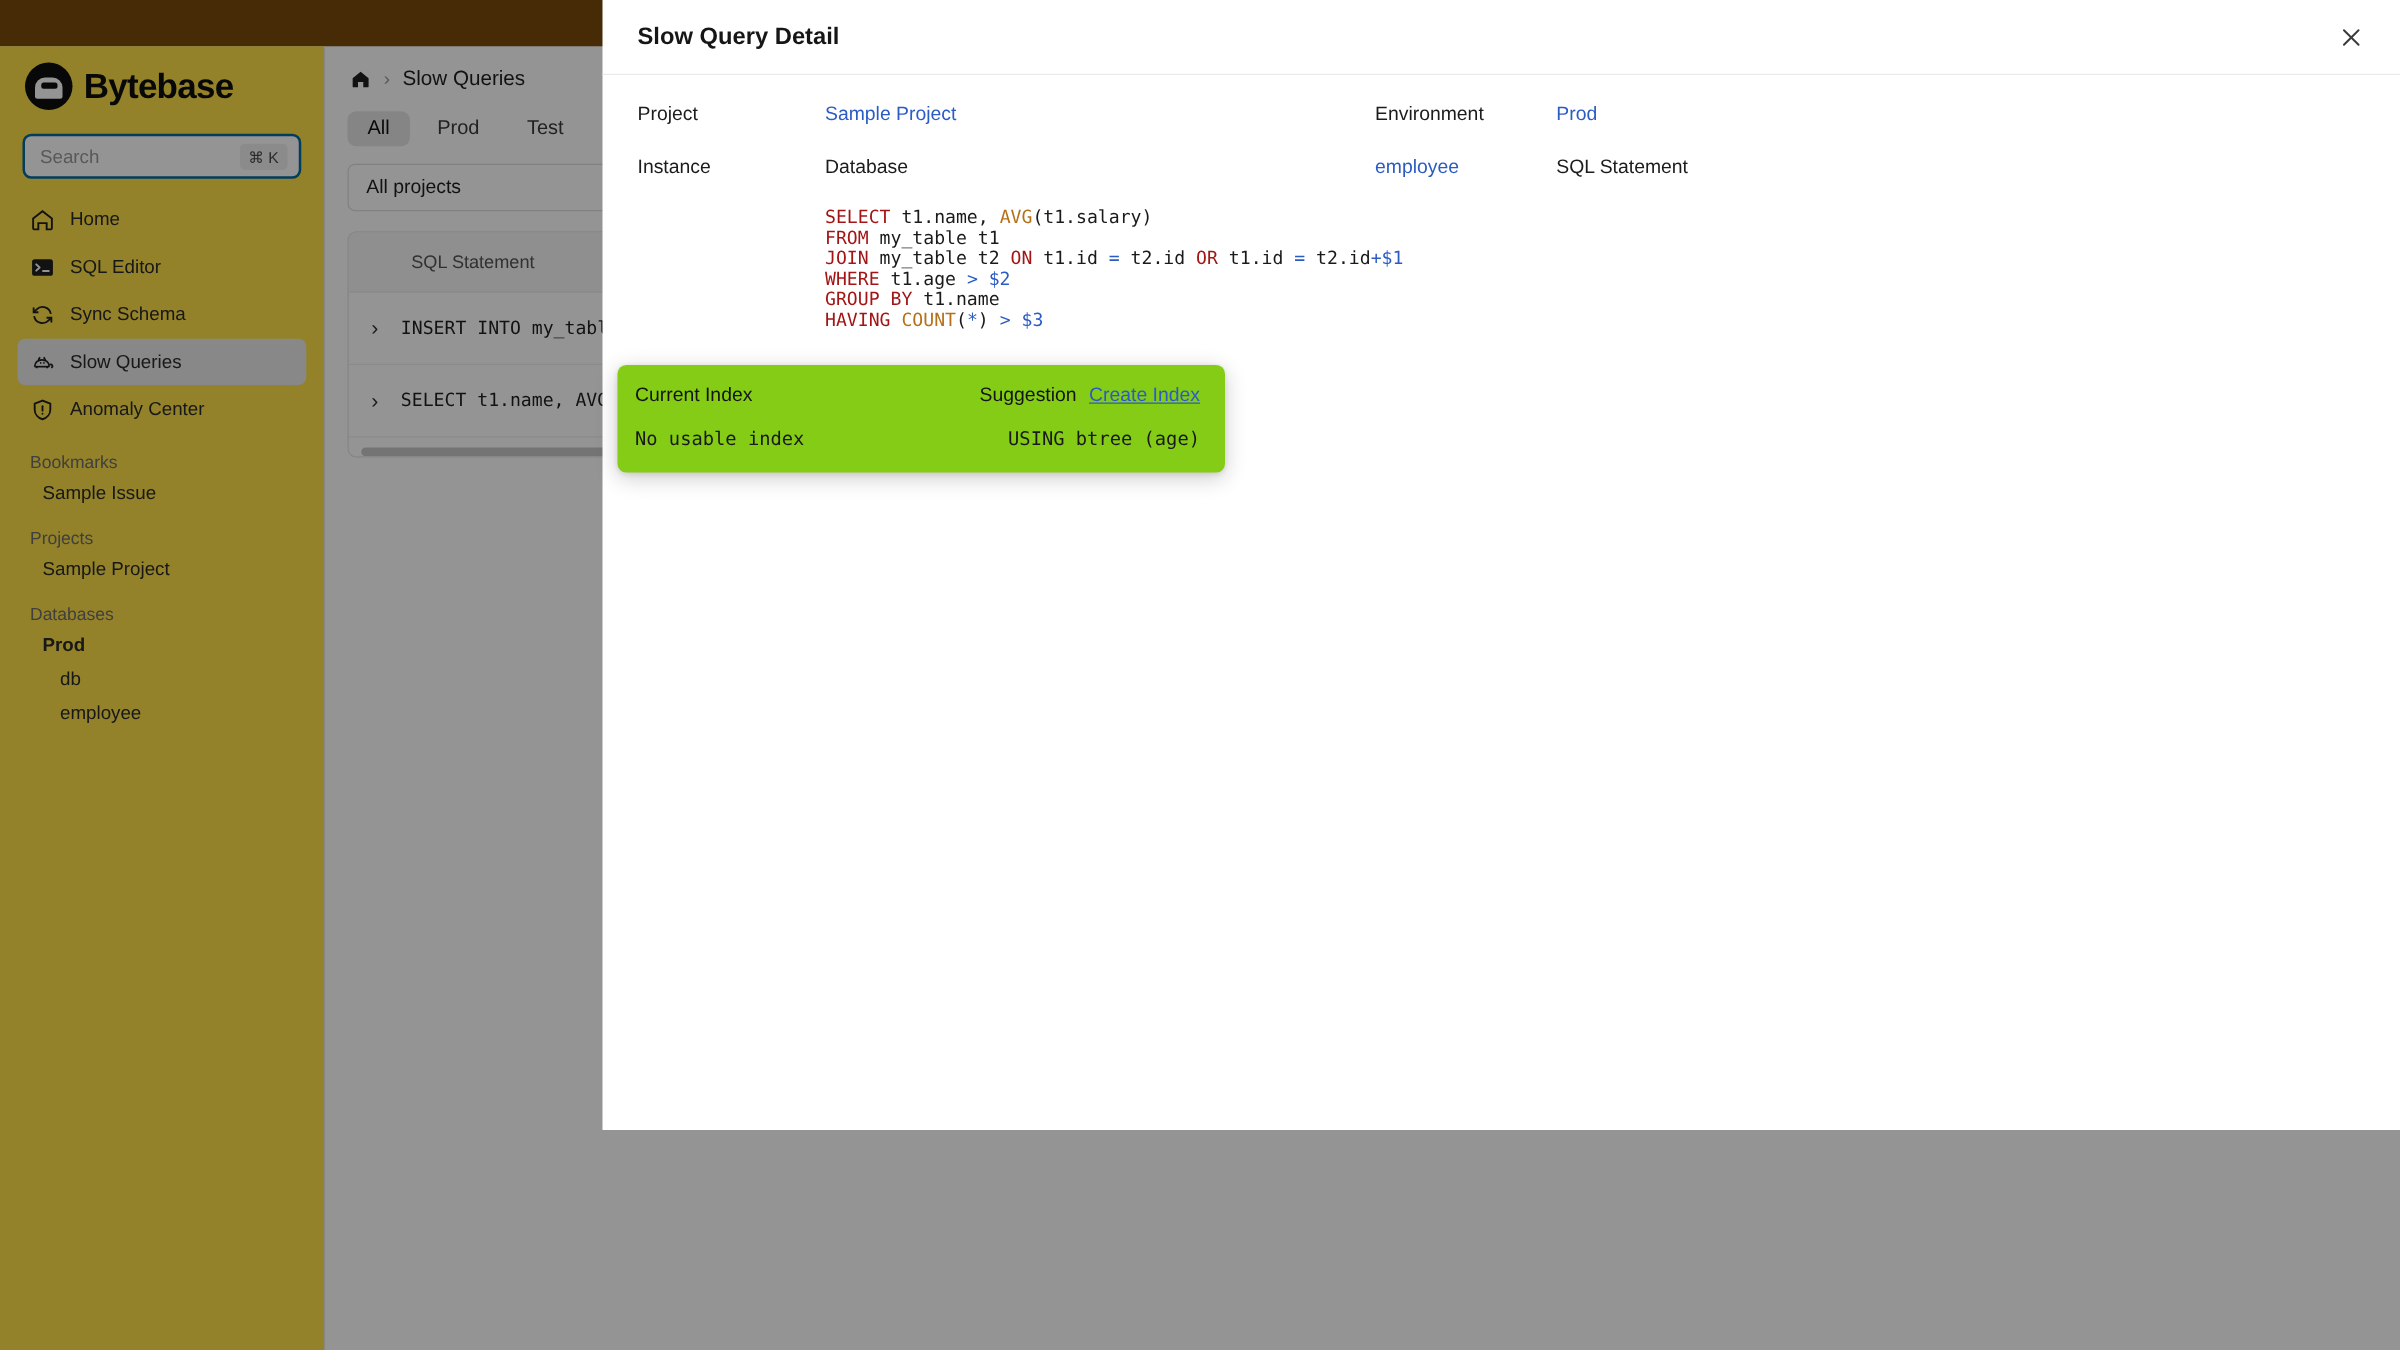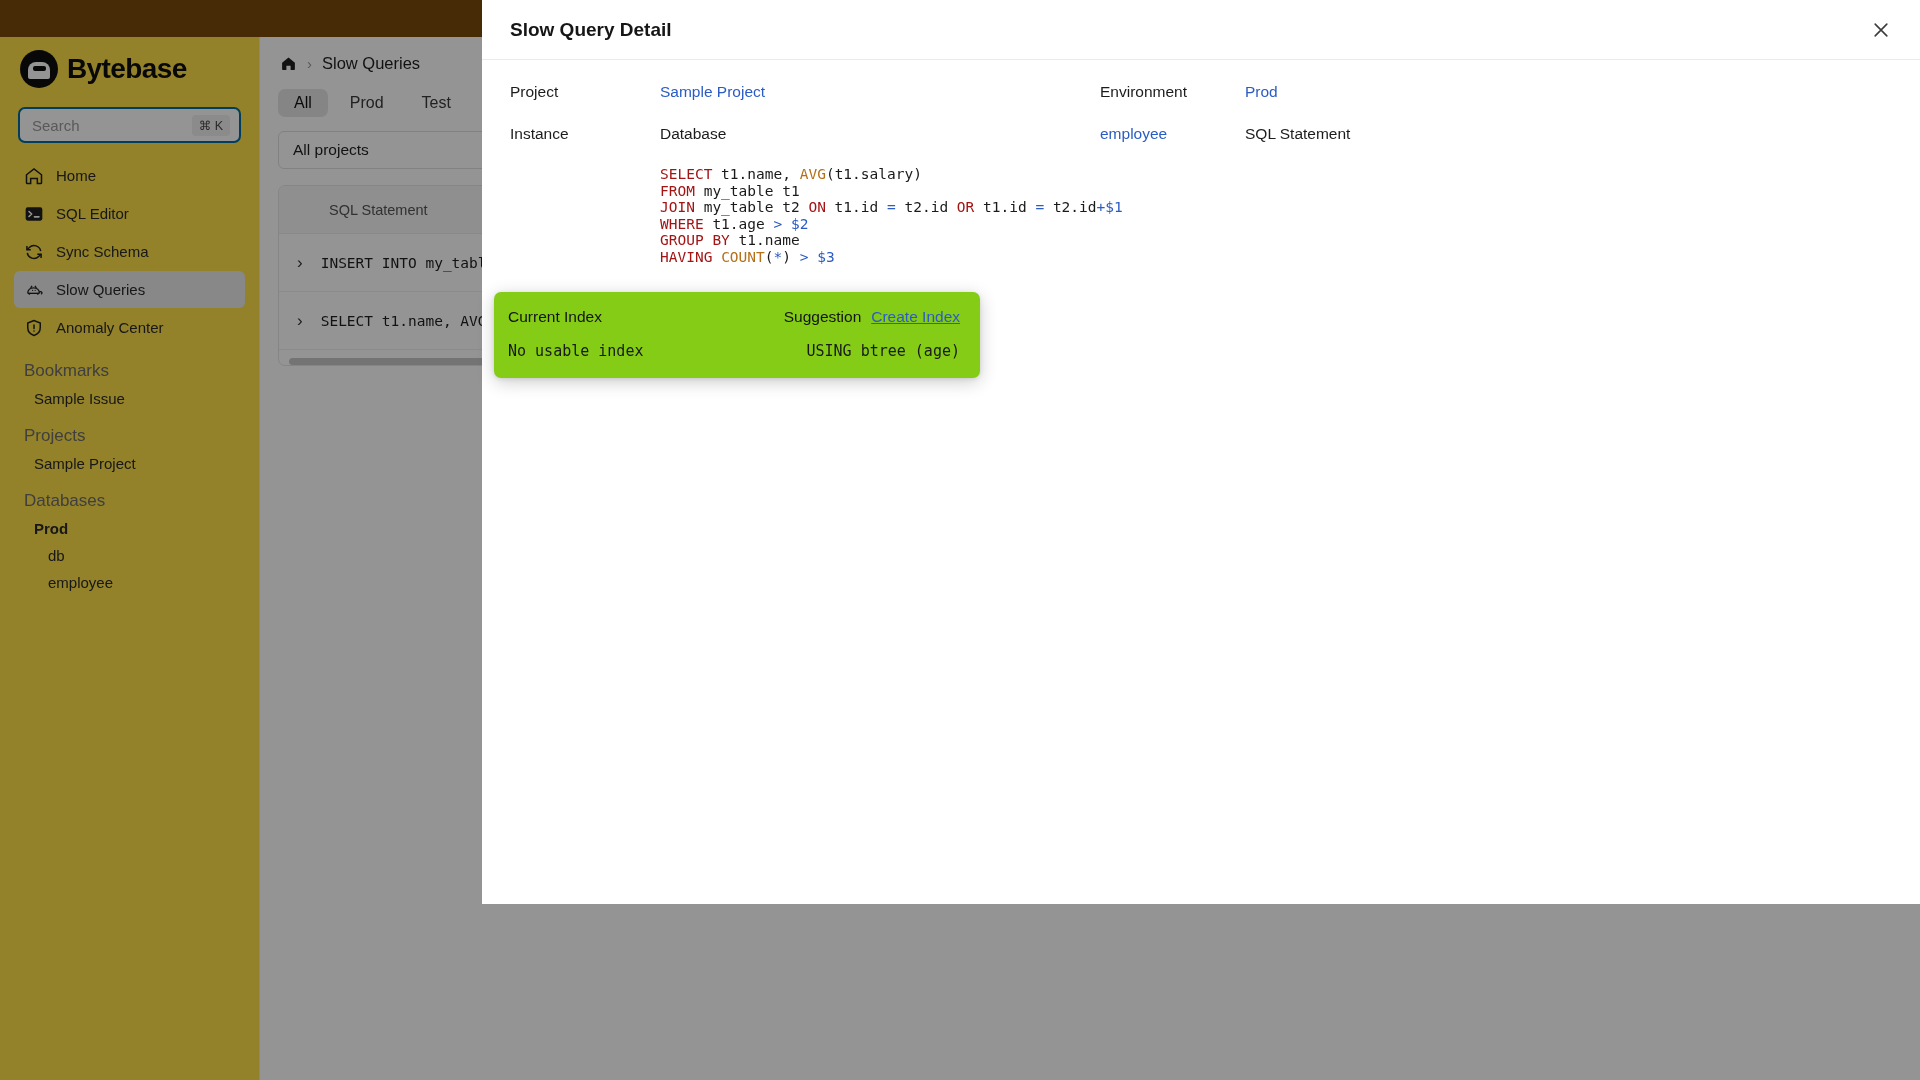--- a/index.html
+++ b/index.html
@@ -74,21 +74,21 @@
   .nav-item {
     display: flex; align-items: center; gap: 12px;
     height: 37px; padding: 0 10px; margin: 1px 0;
     border-radius: 6px;
     font-size: 15px; color: #2a2a2a;
   }
   .nav-item.active { background: #eaeaea; }
   .nav-ico { width: 20px; height: 20px; flex: 0 0 20px; display: block; }
 
   .sec-title {
-    font-size: 17px; color: #6d6d6d;
+    font-size: 14px; color: #6d6d6d;
     padding: 14px 10px 4px 10px;
   }
   .sec-link {
     font-size: 15px; color: #2a2a2a;
     padding: 5px 10px 5px 20px;
   }
   .sec-link.bold { font-weight: 700; }
   .sec-link.indent { padding-left: 34px; }
 
   

